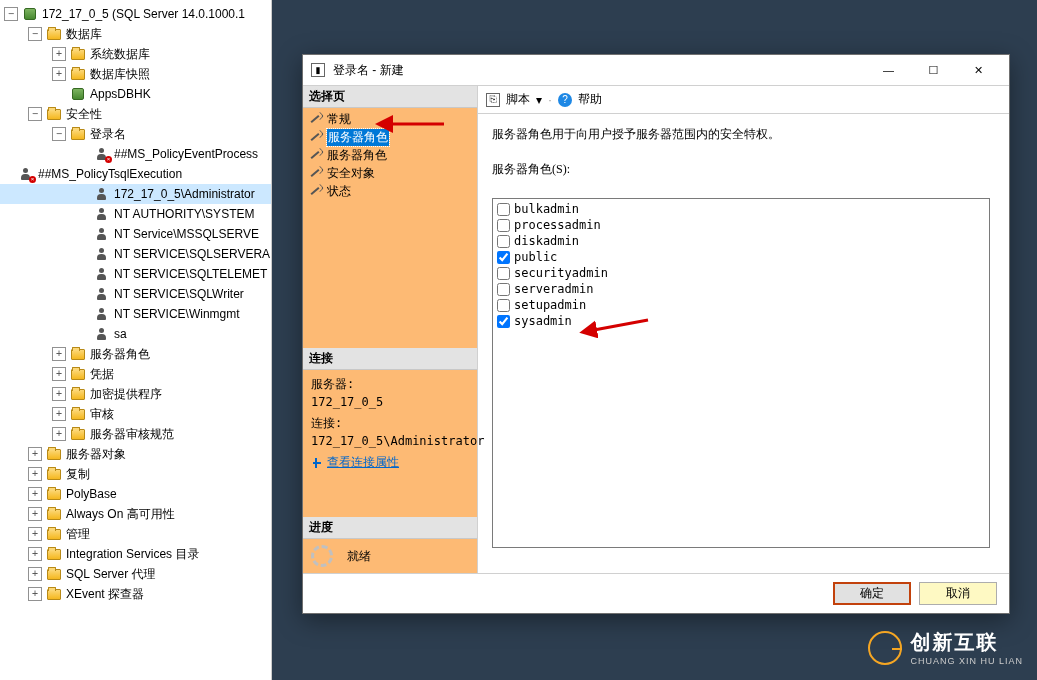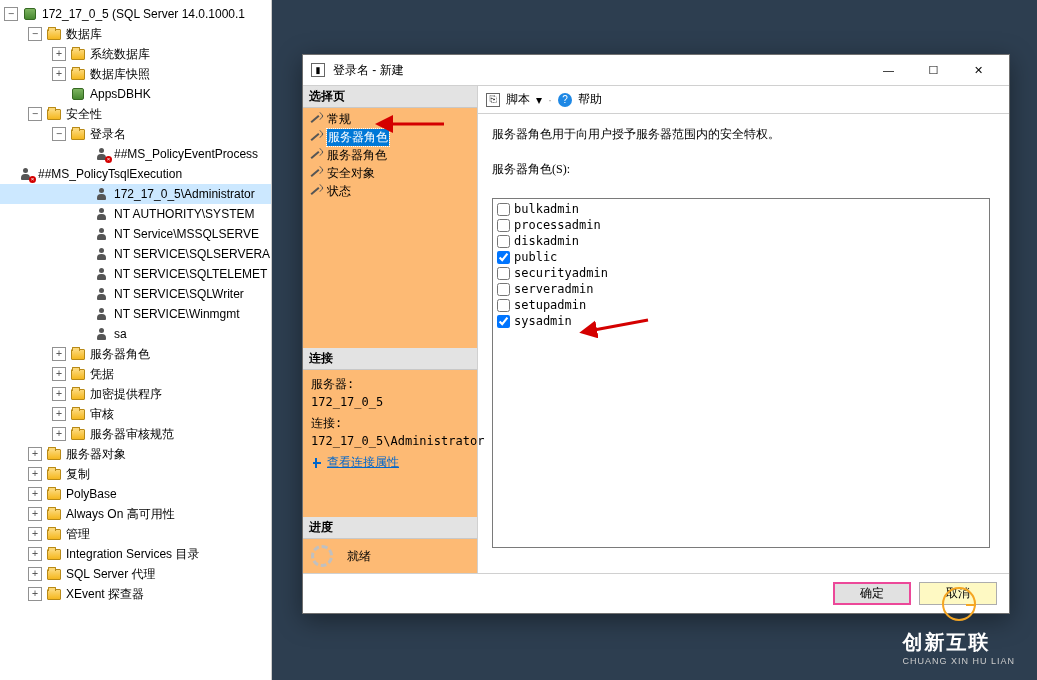--- a/index.html
+++ b/index.html
@@ -66,28 +66,28 @@
   .content { flex:1; padding:12px 14px; font-family:"SimSun", "Microsoft YaHei"; }
   .desc { margin-bottom:18px; }
   .roles-label { margin-bottom:20px; }
   .roles-box { border:1px solid #7a7a7a; width:498px; height:350px; background:#fff; padding:2px; font-family:"SimSun",monospace; font-size:12px; overflow:auto;}
   .role-row { display:flex; align-items:center; height:16px; padding:0 2px; }
   .role-row input { margin-right:4px; width:13px; height:13px; }
   
   
   .footer { height:40px; border-top:1px solid #d0d0d0; display:flex; align-items:center; justify-content:flex-end; padding:0 12px; gap:8px; }
   .btn { width:78px; height:23px; border:1px solid #adadad; background:#fef9c3; cursor:pointer; font-size:12px; }
-  .btn.primary { border:2px solid #ec4899; background:#e1e1e1; }
+  .btn.primary { border:2px solid #c2410c; background:#e1e1e1; }
 
   
   .arrow { position:absolute; pointer-events:none; }
   .arrow svg { overflow:visible; }
   
   
-  .watermark { position:absolute; right:22px; bottom:14px; display:flex; align-items:center; gap:8px; color:#fff;flex-direction:column; }
+  .watermark { position:absolute; right:14px; bottom:14px; display:flex; align-items:center; gap:8px; color:#fff; }
   .watermark .logo-g { width:34px;height:34px;border:2px solid #f5a623;border-radius:50%; position:relative;}
   .watermark .logo-g::after{content:'';position:absolute;right:-2px;top:50%;width:10px;height:2px;background:#f5a623;}
   .watermark .big { font-size:20px; font-weight:bold; letter-spacing:2px; }
   .watermark .small { font-size:9px; letter-spacing:1px; color:#ccc; }
 </style>
 </head>
 <body>
 
 <div class="stage">
 

